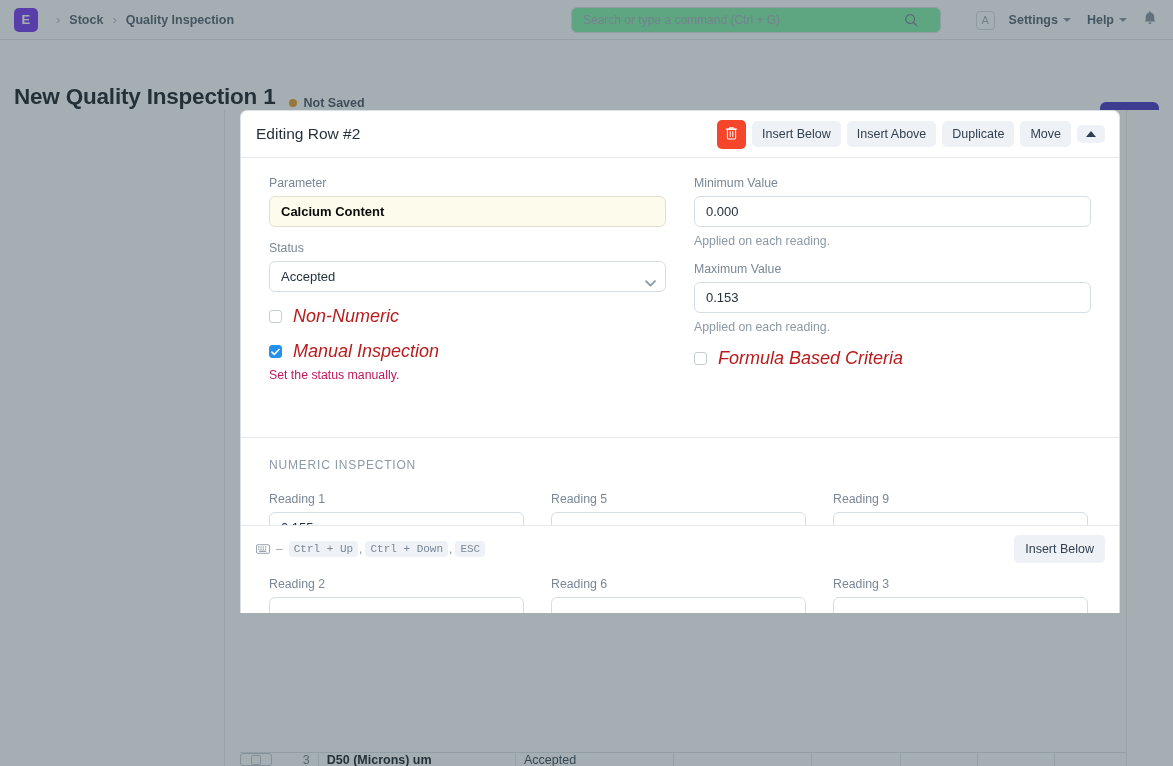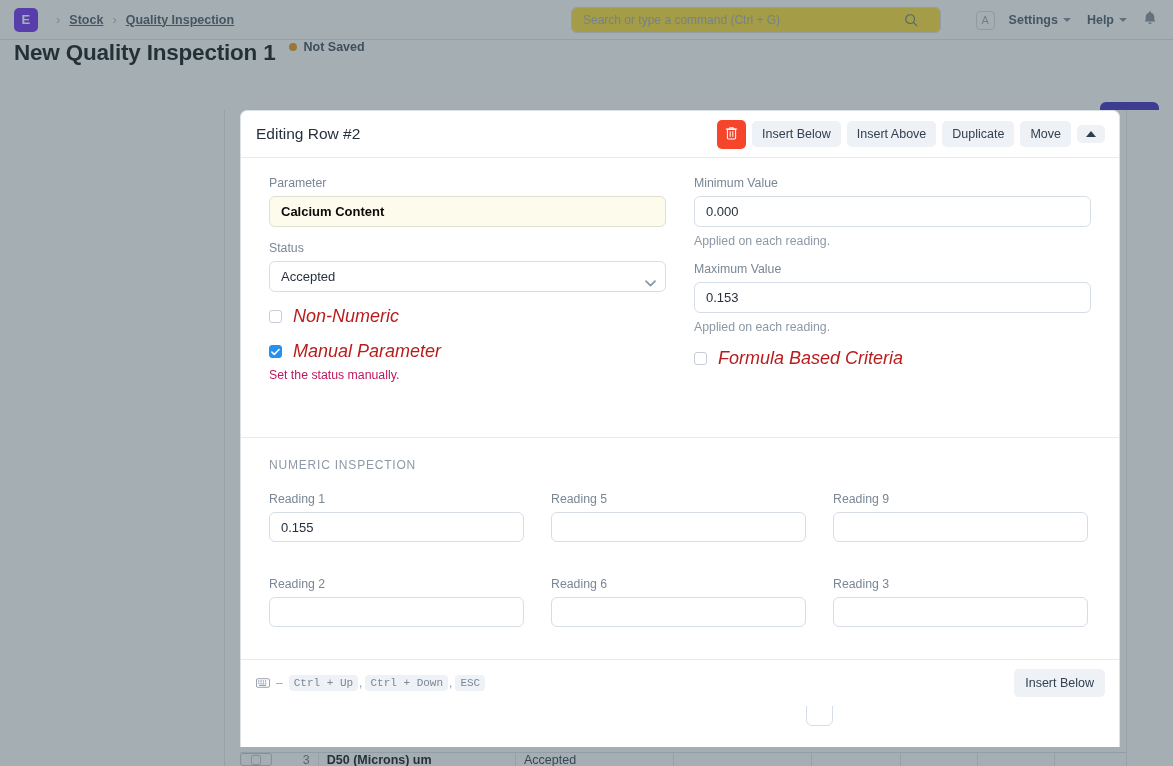--- a/index.html
+++ b/index.html
@@ -32,30 +32,29 @@
     letter-spacing: .2px;
   }
   .crumb-sep {
     color: #b8c0cc; font-size: 13px;
     margin: 0 9px; font-weight: 400;
     display: inline-block;
   }
   .crumb {
     color: #5b6878; font-size: 12.5px; font-weight: bold;
     white-space: nowrap;
-    text-decoration: underline;
   }
   .crumb-wrap { display: flex; align-items: center; margin-left: 9px; }
 
   .search-box {
     position: absolute; left: 571px; top: 7px;
     width: 370px; height: 26px;
     border: 1px solid #dfe3e8;
     border-radius: 6px;
-    background: #fde047;
+    background: #86efac;
     display: flex; align-items: center;
   }
   .search-box input {
     border: none; outline: none; background: transparent;
     font-family: "Liberation Sans", sans-serif;
     font-size: 12px; color: #3f4d5e;
     padding-left: 11px; width: 330px; height: 24px;
   }
   .search-box input::placeholder { color: #aab3bf; }
   .search-icon { width: 14px; height: 14px; margin-left: 2px; }
@@ -77,21 +76,21 @@
     border-left: 4px solid transparent; border-right: 4px solid transparent;
     border-top: 4.5px solid #8c96a3;
   }
   .bell { margin-right: 6px; }
 
   
   .page-head {
     position: absolute; top: 40px; left: 0;
     width: 1173px; height: 70px;
     background: #ffffff;
-    display: flex; align-items: flex-start;
+    display: flex; align-items: flex-end;
   }
   .page-title {
     margin-left: 14px;
     font-size: 22.5px; font-weight: bold; color: #1f272e;
     letter-spacing: -.2px;
   }
   .indicator {
     display: flex; align-items: center; margin-left: 13px;
   }
   .indicator .dot {
@@ -154,21 +153,21 @@
   .overlay {
     position: absolute; top: 0; left: 0;
     width: 1173px; height: 766px;
     background: rgba(40, 63, 72, 0.42);
     z-index: 10;
   }
 
   
   .edit-panel {
     position: absolute; left: 240px; top: 110px;
-    width: 880px; height: 637px;
+    width: 880px; height: 503px;
     background: #ffffff;
     border: 1px solid #dbe0e5;
     border-bottom: none;
     border-radius: 7px 7px 0 0;
     z-index: 20;
     overflow: hidden;
   }
   .panel-head {
     height: 47px;
     border-bottom: 1px solid #e6eaee;
@@ -419,21 +418,21 @@
         <span class="cb"></span>
         <span class="cb-label">Non-Numeric</span>
       </div>
 
       <div class="cb-row">
         <span class="cb checked">
           <svg width="9" height="8" viewBox="0 0 10 8">
               <path d="M1 4.1 3.6 6.6 9 1.2" fill="none" stroke="#fff" stroke-width="1.7" stroke-linecap="round" stroke-linejoin="round"></path>
             </svg>
         </span>
-        <span class="cb-label">Manual Parameter</span>
+        <span class="cb-label">Manual Inspection</span>
       </div>
       <div class="cb-help">Set the status manually.</div>
     </div>
 
     <div class="col">
       <label class="fld-label">Minimum Value</label>
       <input class="fld-input" value="0.000" style="">
       <div class="fld-help">Applied on each reading.</div>
 
       <label class="fld-label">Maximum Value</label>

